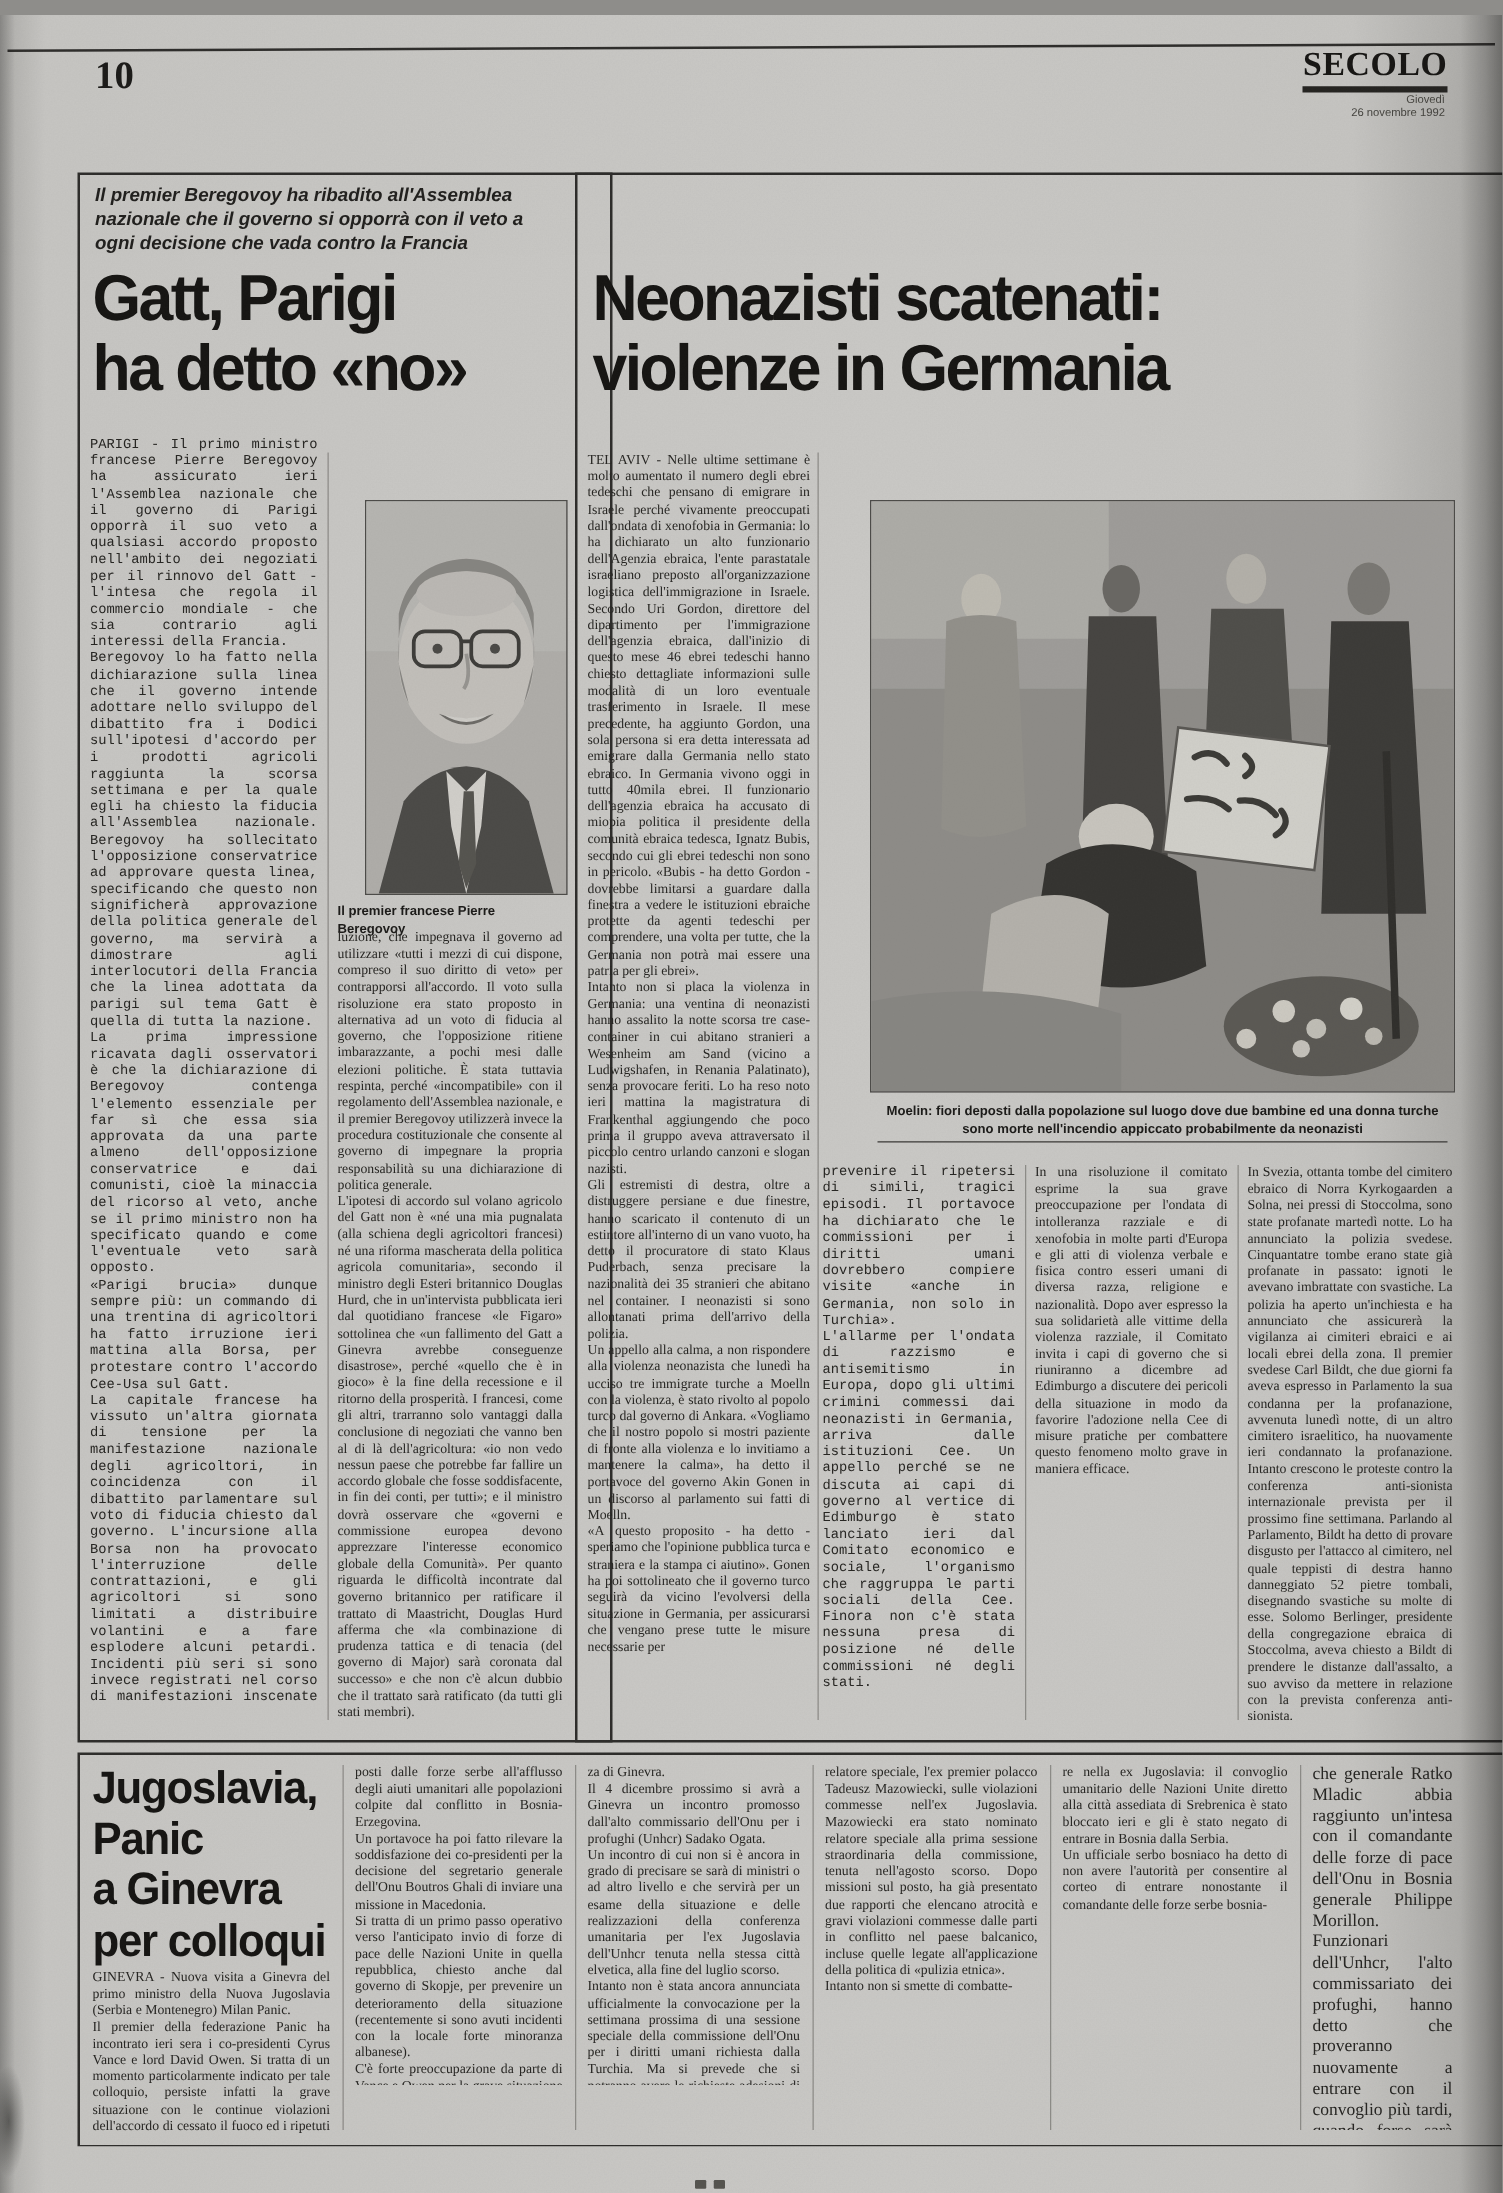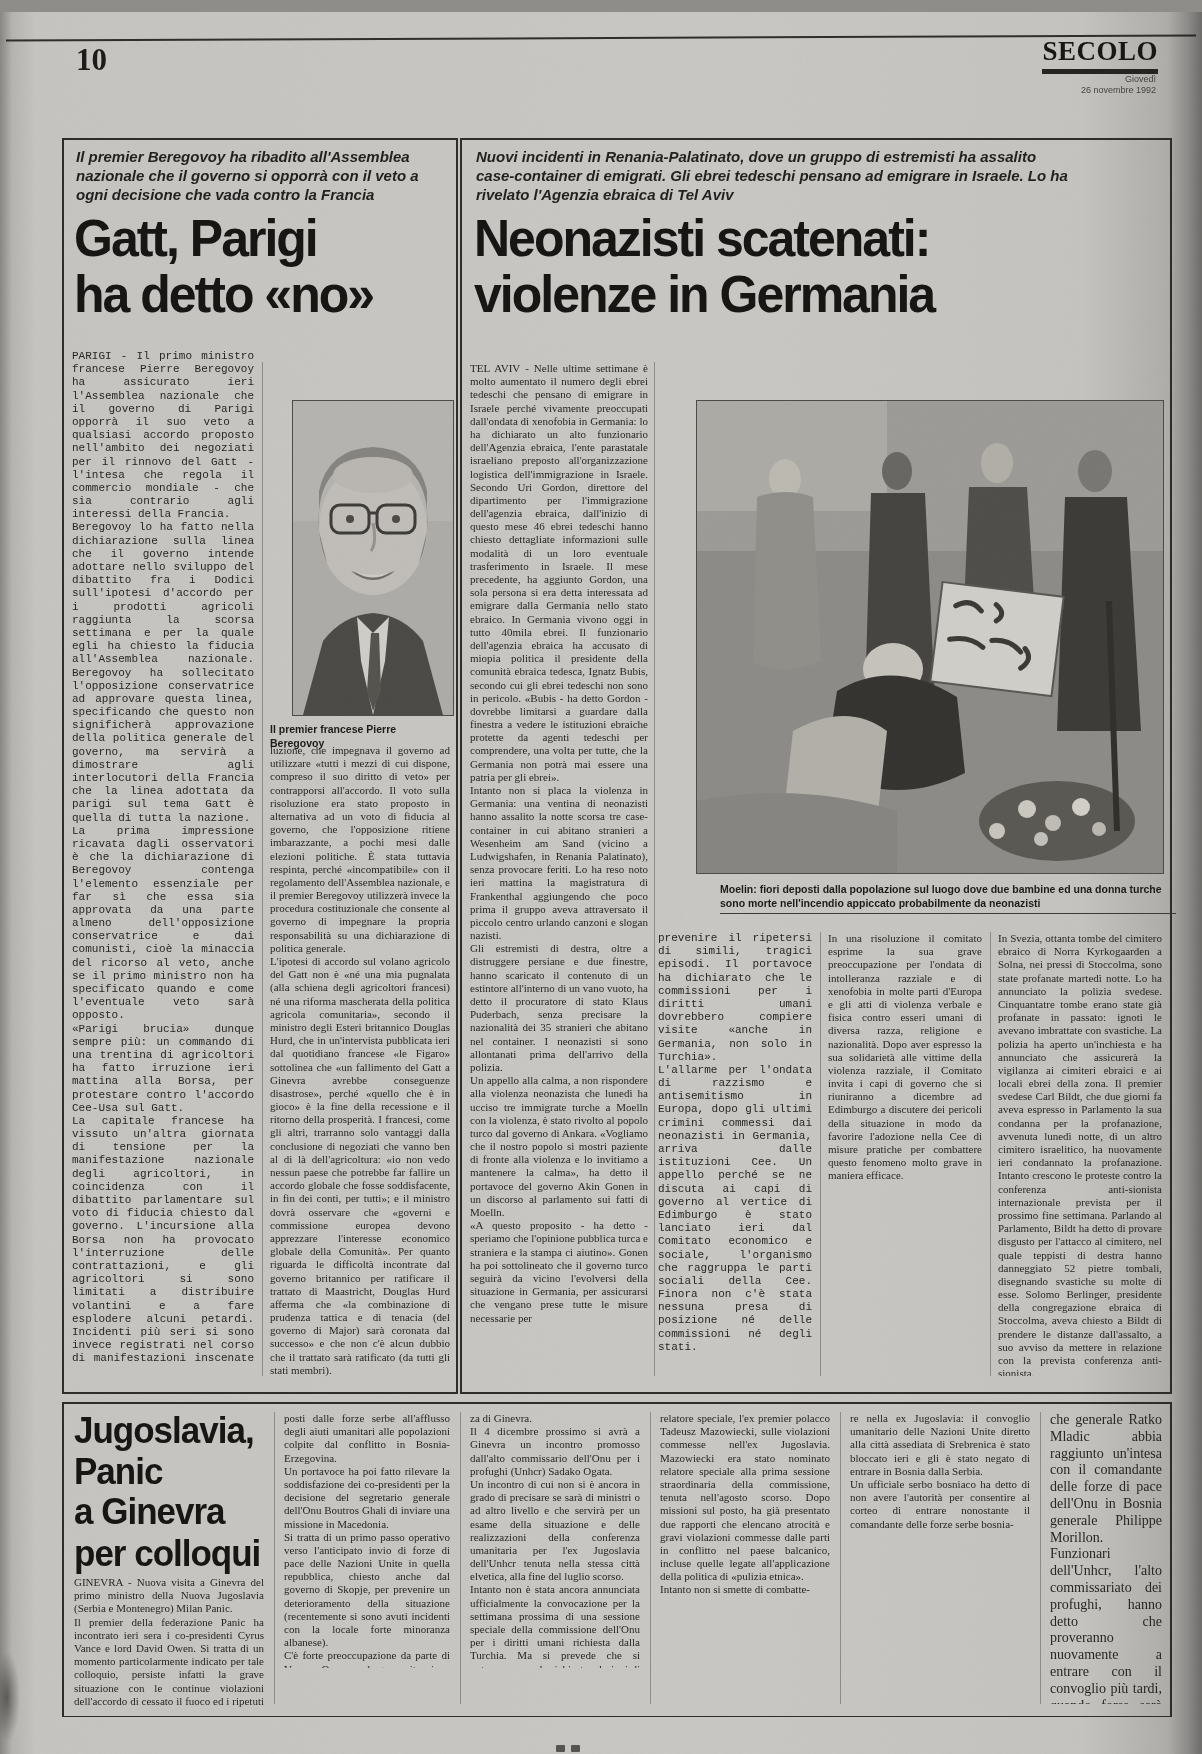--- a/index.html
+++ b/index.html
@@ -9,21 +9,21 @@
   
   .topline{position:absolute;left:6px;top:25px;width:1190px;height:2px;background:#2e2d2b;transform:rotate(-.25deg);}
   .pagenum{position:absolute;left:76px;top:30px;font:bold 31px "Liberation Serif",serif;color:#1b1a18;filter:blur(.2px);}
   .section{position:absolute;left:0;top:30px;width:1100px;text-align:center;font:bold 31px "Liberation Serif",serif;
            letter-spacing:7px;color:#1b1a18;filter:blur(.25px);}
   .masthead{position:absolute;right:44px;top:24px;font:bold 27px "Liberation Serif",serif;letter-spacing:.5px;
             color:#161513;border-bottom:5px solid #242320;padding-bottom:2px;filter:blur(.2px);}
   .dateline{position:absolute;right:46px;top:62px;text-align:right;font:9px/11px "Liberation Sans",sans-serif;
             color:#45443f;filter:blur(.3px);}
   
-  .box{position:absolute;border:2px solid #2d2c2a;}
+  .box{position:absolute;border:2px solid #2d2c2a;padding-left:32px;}
   .box.gatt{left:62px;top:126px;width:392px;height:1252px;}
   .box.neo{left:460px;top:126px;width:708px;height:1252px;}
   .box.jug{left:62px;top:1390px;width:1106px;height:312px;border-width:2px 2px 1px 2px;}
   .kicker{position:absolute;font:bold italic 15px/1.26 "Liberation Sans",sans-serif;color:#201f1d;
           text-align:left;filter:blur(.3px);}
   .headline{position:absolute;font:bold 50px/1.08 "Liberation Sans",sans-serif;letter-spacing:-2px;color:#151412;
             white-space:pre-line;filter:blur(.25px);transform:scaleY(1.04);transform-origin:top left;}
   .bt{position:absolute;font:11px/1.2 "Liberation Serif",serif;text-align:justify;color:#262522;
       white-space:pre-line;overflow:hidden;filter:blur(.28px);}
   .vr{position:absolute;width:1px;background:#8d8c88;}
@@ -89,21 +89,20 @@
         <path d="M78 232 L86 232 L88 290 L80 310 L74 290 Z" fill="#56544f"></path>
         <rect width="160" height="314" fill="#5a5955" opacity="0.06"></rect>
       </svg>
     </div>
     <div class="cap" style="left:206px;top:582px;width:182px;">Il premier francese Pierre Beregovoy</div>
     <div class="bt" style="left:206px;top:604px;width:180px;height:632px;">luzione, che impegnava il governo ad utilizzare «tutti i mezzi di cui dispone, compreso il suo diritto di veto» per contrapporsi all'accordo. Il voto sulla risoluzione era stato proposto in alternativa ad un voto di fiducia al governo, che l'opposizione ritiene imbarazzante, a pochi mesi dalle elezioni politiche. È stata tuttavia respinta, perché «incompatibile» con il regolamento dell'Assemblea nazionale, e il premier Beregovoy utilizzerà invece la procedura costituzionale che consente al governo di impegnare la propria responsabilità su una dichiarazione di politica generale.
 L'ipotesi di accordo sul volano agricolo del Gatt non è «né una mia pugnalata (alla schiena degli agricoltori francesi) né una riforma mascherata della politica agricola comunitaria», secondo il ministro degli Esteri britannico Douglas Hurd, che in un'intervista pubblicata ieri dal quotidiano francese «le Figaro» sottolinea che «un fallimento del Gatt a Ginevra avrebbe conseguenze disastrose», perché «quello che è in gioco» è la fine della recessione e il ritorno della prosperità. I francesi, come gli altri, trarranno solo vantaggi dalla conclusione di negoziati che vanno ben al di là dell'agricoltura: «io non vedo nessun paese che potrebbe far fallire un accordo globale che fosse soddisfacente, in fin dei conti, per tutti»; e il ministro dovrà osservare che «governi e commissione europea devono apprezzare l'interesse economico globale della Comunità». Per quanto riguarda le difficoltà incontrate dal governo britannico per ratificare il trattato di Maastricht, Douglas Hurd afferma che «la combinazione di prudenza tattica e di tenacia (del governo di Major) sarà coronata dal successo» e che non c'è alcun dubbio che il trattato sarà ratificato (da tutti gli stati membri).</div>
   </section>
 
   <section class="box neo">
-    <div class="kicker" style="left:14px;top:8px;width:600px;">Nuovi incidenti in Renania-Palatinato, dove un gruppo di estremisti ha assalito case-container di emigrati. Gli ebrei tedeschi pensano ad emigrare in Israele. Lo ha rivelato l'Agenzia ebraica di Tel Aviv</div>
     <div class="headline" style="left:12px;top:70px;">Neonazisti scatenati:
 violenze in Germania</div>
     <div class="bt" style="left:8px;top:222px;width:178px;height:1014px;">TEL AVIV - Nelle ultime settimane è molto aumentato il numero degli ebrei tedeschi che pensano di emigrare in Israele perché vivamente preoccupati dall'ondata di xenofobia in Germania: lo ha dichiarato un alto funzionario dell'Agenzia ebraica, l'ente parastatale israeliano preposto all'organizzazione logistica dell'immigrazione in Israele. Secondo Uri Gordon, direttore del dipartimento per l'immigrazione dell'agenzia ebraica, dall'inizio di questo mese 46 ebrei tedeschi hanno chiesto dettagliate informazioni sulle modalità di un loro eventuale trasferimento in Israele. Il mese precedente, ha aggiunto Gordon, una sola persona si era detta interessata ad emigrare dalla Germania nello stato ebraico. In Germania vivono oggi in tutto 40mila ebrei. Il funzionario dell'agenzia ebraica ha accusato di miopia politica il presidente della comunità ebraica tedesca, Ignatz Bubis, secondo cui gli ebrei tedeschi non sono in pericolo. «Bubis - ha detto Gordon - dovrebbe limitarsi a guardare dalla finestra a vedere le istituzioni ebraiche protette da agenti tedeschi per comprendere, una volta per tutte, che la Germania non potrà mai essere una patria per gli ebrei».
 Intanto non si placa la violenza in Germania: una ventina di neonazisti hanno assalito la notte scorsa tre case-container in cui abitano stranieri a Wesenheim am Sand (vicino a Ludwigshafen, in Renania Palatinato), senza provocare feriti. Lo ha reso noto ieri mattina la magistratura di Frankenthal aggiungendo che poco prima il gruppo aveva attraversato il piccolo centro urlando canzoni e slogan nazisti.
 Gli estremisti di destra, oltre a distruggere persiane e due finestre, hanno scaricato il contenuto di un estintore all'interno di un vano vuoto, ha detto il procuratore di stato Klaus Puderbach, senza precisare la nazionalità dei 35 stranieri che abitano nel container. I neonazisti si sono allontanati prima dell'arrivo della polizia.
 Un appello alla calma, a non rispondere alla violenza neonazista che lunedì ha ucciso tre immigrate turche a Moelln con la violenza, è stato rivolto al popolo turco dal governo di Ankara. «Vogliamo che il nostro popolo si mostri paziente di fronte alla violenza e lo invitiamo a mantenere la calma», ha detto il portavoce del governo Akin Gonen in un discorso al parlamento sui fatti di Moelln.
 «A questo proposito - ha detto - speriamo che l'opinione pubblica turca e straniera e la stampa ci aiutino». Gonen ha poi sottolineato che il governo turco seguirà da vicino l'evolversi della situazione in Germania, per assicurarsi che vengano prese tutte le misure necessarie per</div>
     <div class="vr" style="left:192px;top:222px;height:1014px;"></div>
 
     <div class="photo" style="left:234px;top:260px;width:466px;height:472px;">
@@ -139,21 +138,21 @@
           <circle cx="384" cy="406" r="9" fill="#dbd8d0"></circle>
             <circle cx="402" cy="428" r="7" fill="#c2bfb7"></circle>
           <circle cx="344" cy="438" r="7" fill="#ccc9c1"></circle>
             <circle cx="300" cy="430" r="8" fill="#d0cdc5"></circle>
         </g>
         <line x1="412" y1="200" x2="420" y2="430" stroke="#2f2e2b" stroke-width="6"></line>
         <path d="M0 400 Q100 380 200 410 L200 472 L0 472 Z" fill="#8b8985"></path>
         <rect width="466" height="472" fill="#4b4a47" opacity="0.05"></rect>
       </svg>
     </div>
-    <div class="cap underlined" style="left:258px;top:742px;width:456px;">Moelin: fiori deposti dalla popolazione sul luogo dove due bambine ed una donna turche sono morte nell'incendio appiccato probabilmente da neonazisti</div>
+    <div class="cap underlined" style="left:240px;top:742px;width:456px;text-align:center;">Moelin: fiori deposti dalla popolazione sul luogo dove due bambine ed una donna turche sono morte nell'incendio appiccato probabilmente da neonazisti</div>
 
     <div class="bt" style="left:196px;top:792px;width:154px;height:444px;font-family:Liberation Mono, monospace;">prevenire il ripetersi di simili, tragici episodi. Il portavoce ha dichiarato che le commissioni per i diritti umani dovrebbero compiere visite «anche in Germania, non solo in Turchia».
 L'allarme per l'ondata di razzismo e antisemitismo in Europa, dopo gli ultimi crimini commessi dai neonazisti in Germania, arriva dalle istituzioni Cee. Un appello perché se ne discuta ai capi di governo al vertice di Edimburgo è stato lanciato ieri dal Comitato economico e sociale, l'organismo che raggruppa le parti sociali della Cee. Finora non c'è stata nessuna presa di posizione né delle commissioni né degli stati.</div>
     <div class="vr" style="left:358px;top:792px;height:444px;"></div>
     <div class="bt" style="left:366px;top:792px;width:154px;height:444px;">In una risoluzione il comitato esprime la sua grave preoccupazione per l'ondata di intolleranza razziale e di xenofobia in molte parti d'Europa e gli atti di violenza verbale e fisica contro esseri umani di diversa razza, religione e nazionalità. Dopo aver espresso la sua solidarietà alle vittime della violenza razziale, il Comitato invita i capi di governo che si riuniranno a dicembre ad Edimburgo a discutere dei pericoli della situazione in modo da favorire l'adozione nella Cee di misure pratiche per combattere questo fenomeno molto grave in maniera efficace.</div>
     <div class="vr" style="left:528px;top:792px;height:444px;"></div>
     <div class="bt" style="left:536px;top:792px;width:164px;height:444px;">In Svezia, ottanta tombe del cimitero ebraico di Norra Kyrkogaarden a Solna, nei pressi di Stoccolma, sono state profanate martedì notte. Lo ha annunciato la polizia svedese. Cinquantatre tombe erano state già profanate in passato: ignoti le avevano imbrattate con svastiche. La polizia ha aperto un'inchiesta e ha annunciato che assicurerà la vigilanza ai cimiteri ebraici e ai locali ebrei della zona. Il premier svedese Carl Bildt, che due giorni fa aveva espresso in Parlamento la sua condanna per la profanazione, avvenuta lunedì notte, di un altro cimitero israelitico, ha nuovamente ieri condannato la profanazione. Intanto crescono le proteste contro la conferenza anti-sionista internazionale prevista per il prossimo fine settimana. Parlando al Parlamento, Bildt ha detto di provare disgusto per l'attacco al cimitero, nel quale teppisti di destra hanno danneggiato 52 pietre tombali, disegnando svastiche su molte di esse. Solomo Berlinger, presidente della congregazione ebraica di Stoccolma, aveva chiesto a Bildt di prendere le distanze dall'assalto, a suo avviso da mettere in relazione con la prevista conferenza anti-sionista.</div>
   </section>
 
   <section class="box jug">

